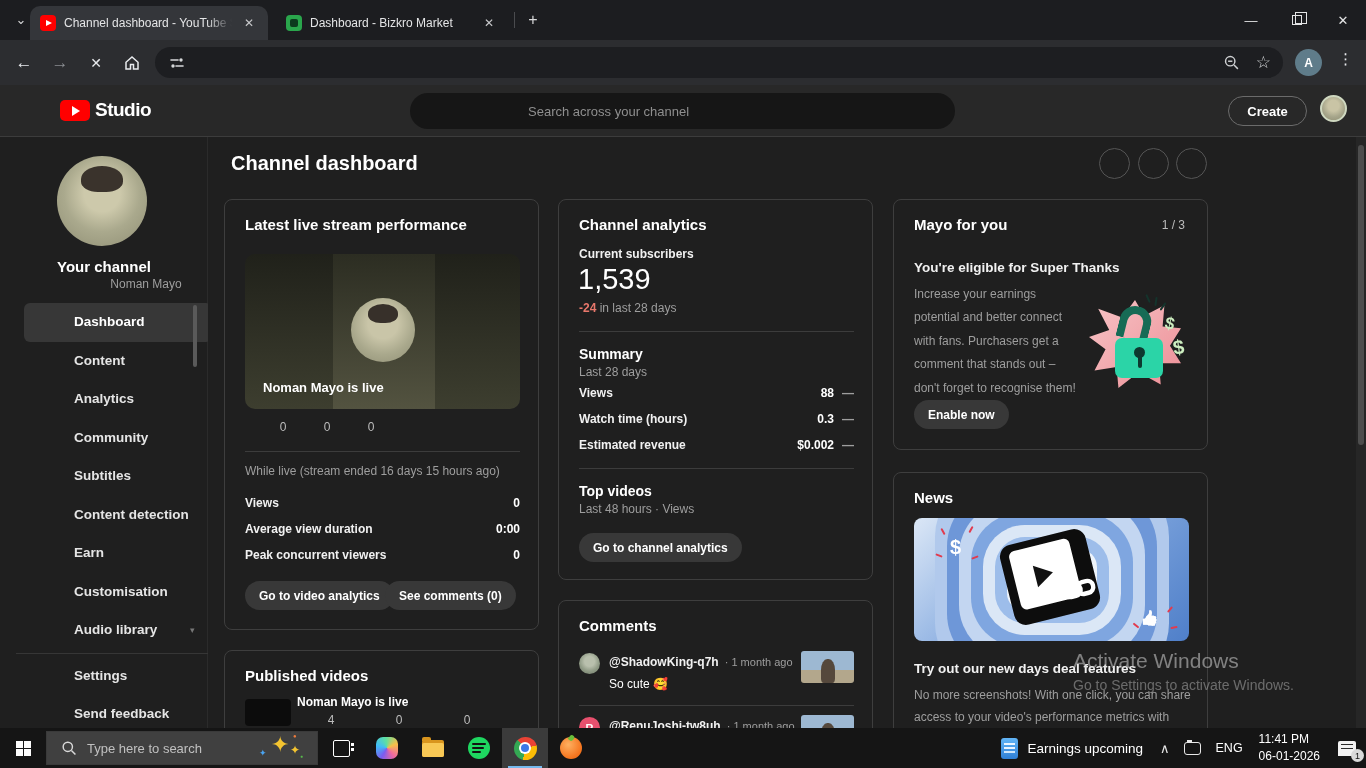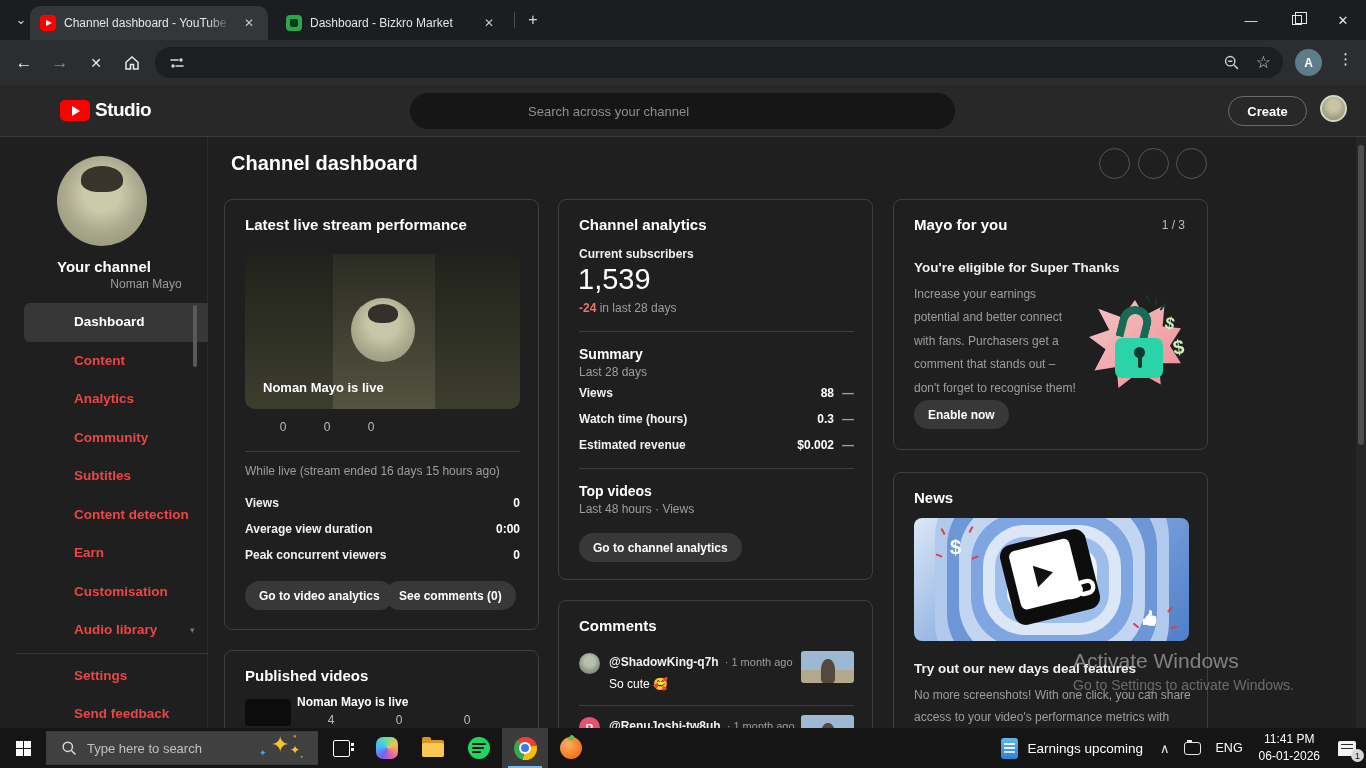--- a/index.html
+++ b/index.html
@@ -49,21 +49,21 @@
   .create-btn { position:absolute; left:1228px; top:11px; width:79px; height:30px; border-radius:15px; border:1px solid #6b6b6b; background:transparent; color:#fff; font-size:13px; font-weight:bold; cursor:pointer; font-family:"Liberation Sans",sans-serif;}
   .header-avatar { position:absolute; left:1320px; top:10px; width:27px; height:27px; border-radius:50%; background:radial-gradient(circle at 50% 38%, #c9c4a5 0 30%, #a7a68b 60%, #8d8c72 100%); border:2px solid #cfd8c0; cursor:pointer;}
 
   
   .sidebar { position:absolute; left:0; top:137px; width:208px; height:591px; background:#1f1f1f; border-right:1px solid #2b2b2b; }
   .ch-avatar { position:absolute; left:57px; top:19px; width:90px; height:90px; border-radius:50%; background:radial-gradient(circle at 50% 42%, #cdc9ab 0 26%, #aaa98d 55%, #8e8d73 100%); }
   .ch-avatar::after{content:""; position:absolute; left:24px; top:10px; width:42px; height:26px; border-radius:50% 50% 40% 40%; background:#3a332c;}
   .ch-title { position:absolute; left:0; top:121px; width:208px; text-align:center; color:#fff; font-size:15px; font-weight:bold; }
   .ch-name { position:absolute; left:0; top:140px; width:208px; text-align:center; color:#9e9e9e; font-size:12px;margin-left:42px; }
   .menu { position:absolute; left:16px; top:166px; width:208px; }
-  .menu-item { height:38.5px; line-height:38.5px; padding-left:58px; color:#ef4444; font-size:13.5px; font-weight:bold; cursor:pointer; white-space:nowrap; }
+  .menu-item { height:38.5px; line-height:38.5px; padding-left:58px; color:#e5e5e5; font-size:13.5px; font-weight:bold; cursor:pointer; white-space:nowrap; }
   .menu-item.selected { background:#373737; border-radius:6px; margin:0 12px 0 8px; padding-left:50px; color:#fff; }
   .menu-divider { height:1px; background:#363636; margin:3px 0; }
   .side-scroll-thumb { position:absolute; left:193px; top:168px; width:4px; height:62px; background:#5a5a5a; border-radius:2px;}
   .side-scroll-arrow { position:absolute; left:190px; top:488px; color:#777; font-size:9px;}
 
   
   .content { position:absolute; left:208px; top:137px; width:1148px; height:591px; background:#1f1f1f; overflow:hidden; }
   .page-title { position:absolute; left:23px; top:15px; color:#fff; font-size:20px; font-weight:bold; }
   .hdr-circle { position:absolute; top:11px; width:31px; height:31px; border-radius:50%; border:1px solid #555; cursor:pointer; }
 
@@ -175,21 +175,21 @@
   .flstudio::before{content:""; position:absolute; left:9px; top:-2px; width:5px; height:6px; background:#6abf3a; border-radius:50% 50% 50% 0; transform:rotate(40deg);}
   .tb-right { position:absolute; right:0; top:0; height:40px; display:flex; align-items:center; gap:0; }
   .widget { display:flex; align-items:center; gap:9px; padding:0 10px; height:40px; cursor:pointer;}
   .earn-ic { width:17px; height:21px; background:linear-gradient(180deg,#62b5f6,#2f7fd6); border-radius:3px; position:relative; }
   .earn-ic::after { content:""; position:absolute; left:3px; top:5px; width:11px; height:2px; background:#eaf4ff; box-shadow:0 4px 0 #eaf4ff, 0 8px 0 #cfe6fb; }
   .widget-label { color:#fff; font-size:13.5px; white-space:nowrap; }
   .tray-ic { color:#e8e8e8; font-size:13px; padding:0 7px; cursor:pointer; }
   .kbd-ic { width:17px; height:13px; border:1.4px solid #e8e8e8; border-radius:3px; position:relative; margin:0 7px; }
   .kbd-ic::after{content:""; position:absolute; left:2px; top:-3px; width:5px; height:2px; background:#e8e8e8;}
   .lang { color:#fff; font-size:12.5px; padding:0 8px; cursor:pointer;}
-  .clock { color:#fff; font-size:12px; text-align:center; line-height:1.45; padding:0 8px; cursor:pointer;}
+  .clock { color:#fff; font-size:12px; line-height:1.45; padding:0 8px; cursor:pointer;}
   .notif { position:relative; width:38px; height:40px; display:flex; align-items:center; justify-content:center; cursor:pointer;}
   .notif-glyph { width:18px; height:15px; background:#f2f2f2; border-radius:2px 2px 2px 0; position:relative; }
   .notif-glyph::before { content:""; position:absolute; left:3px; top:3px; width:12px; height:1.6px; background:#2a2a2a; box-shadow:0 4px 0 #2a2a2a; }
   .notif-badge { position:absolute; right:2px; bottom:6px; width:13px; height:13px; border-radius:50%; background:#4a4a4a; color:#111; background:#d9d9d9; font-size:9px; display:flex; align-items:center; justify-content:center; }
 
   svg { display:block; }
 </style>
 </head>
 <body>
 

